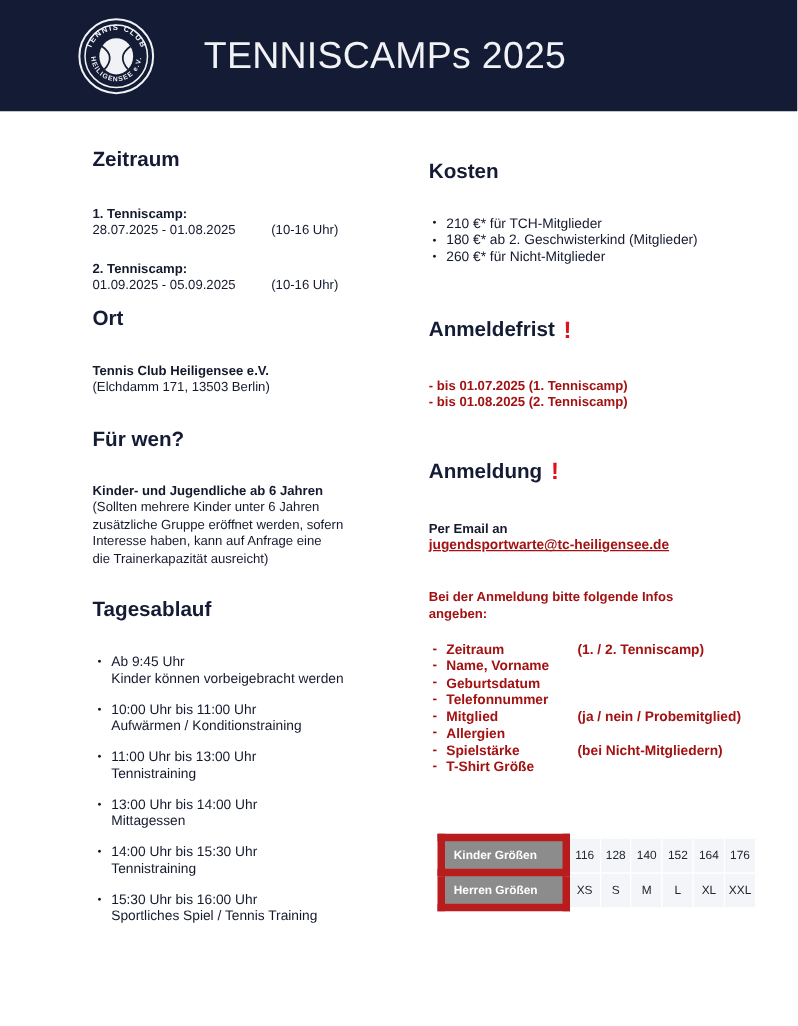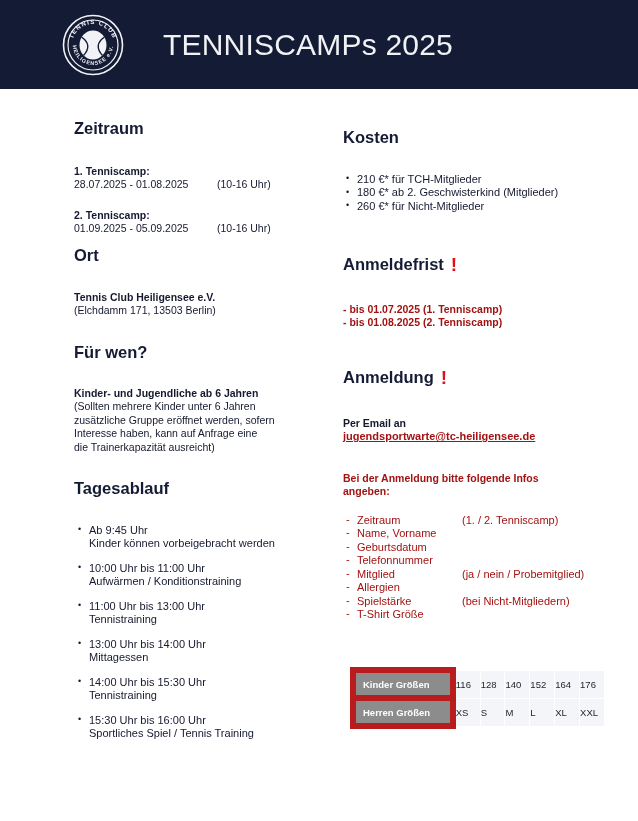--- a/index.html
+++ b/index.html
@@ -95,21 +95,21 @@
     position: absolute;
     left: 0;
     top: -0.5px;
     font-size: 9px;
   }
   ul.dash > li::before { content: "-"; font-size: 11px; top: -1px; }
 
   .sched li { margin-bottom: 11px; }
   .sched li .l2 { display: block; }
 
-  .infolist li { line-height: 14.6px; }
+  .infolist li { line-height: 14.6px; font-weight: bold; }
   .infolist li .lbl  { display: inline-block; width: 105px; }
   .infolist li .note { white-space: nowrap; }
 
   .mail {
     color: #a31212;
     text-decoration: underline;
     font-weight: bold;
     font-size: 11px;
     display: inline-block;
     text-align: center;
@@ -127,20 +127,21 @@
     font-weight: bold;
     text-align: left;
     padding: 5.5px 7px;
     width: 80px;
     border: 6px solid #b91c1c;
     white-space: nowrap;
   }
   table.sizes td {
     background: #f4f5f8;
     color: #22262f;
+    text-align: center;
     padding: 5.5px 0;
     width: 24px;
     border: 1px solid #ffffff;
   }
 </style>
 </head>
 <body>
 
 <div class="header">
   <div class="logo">

